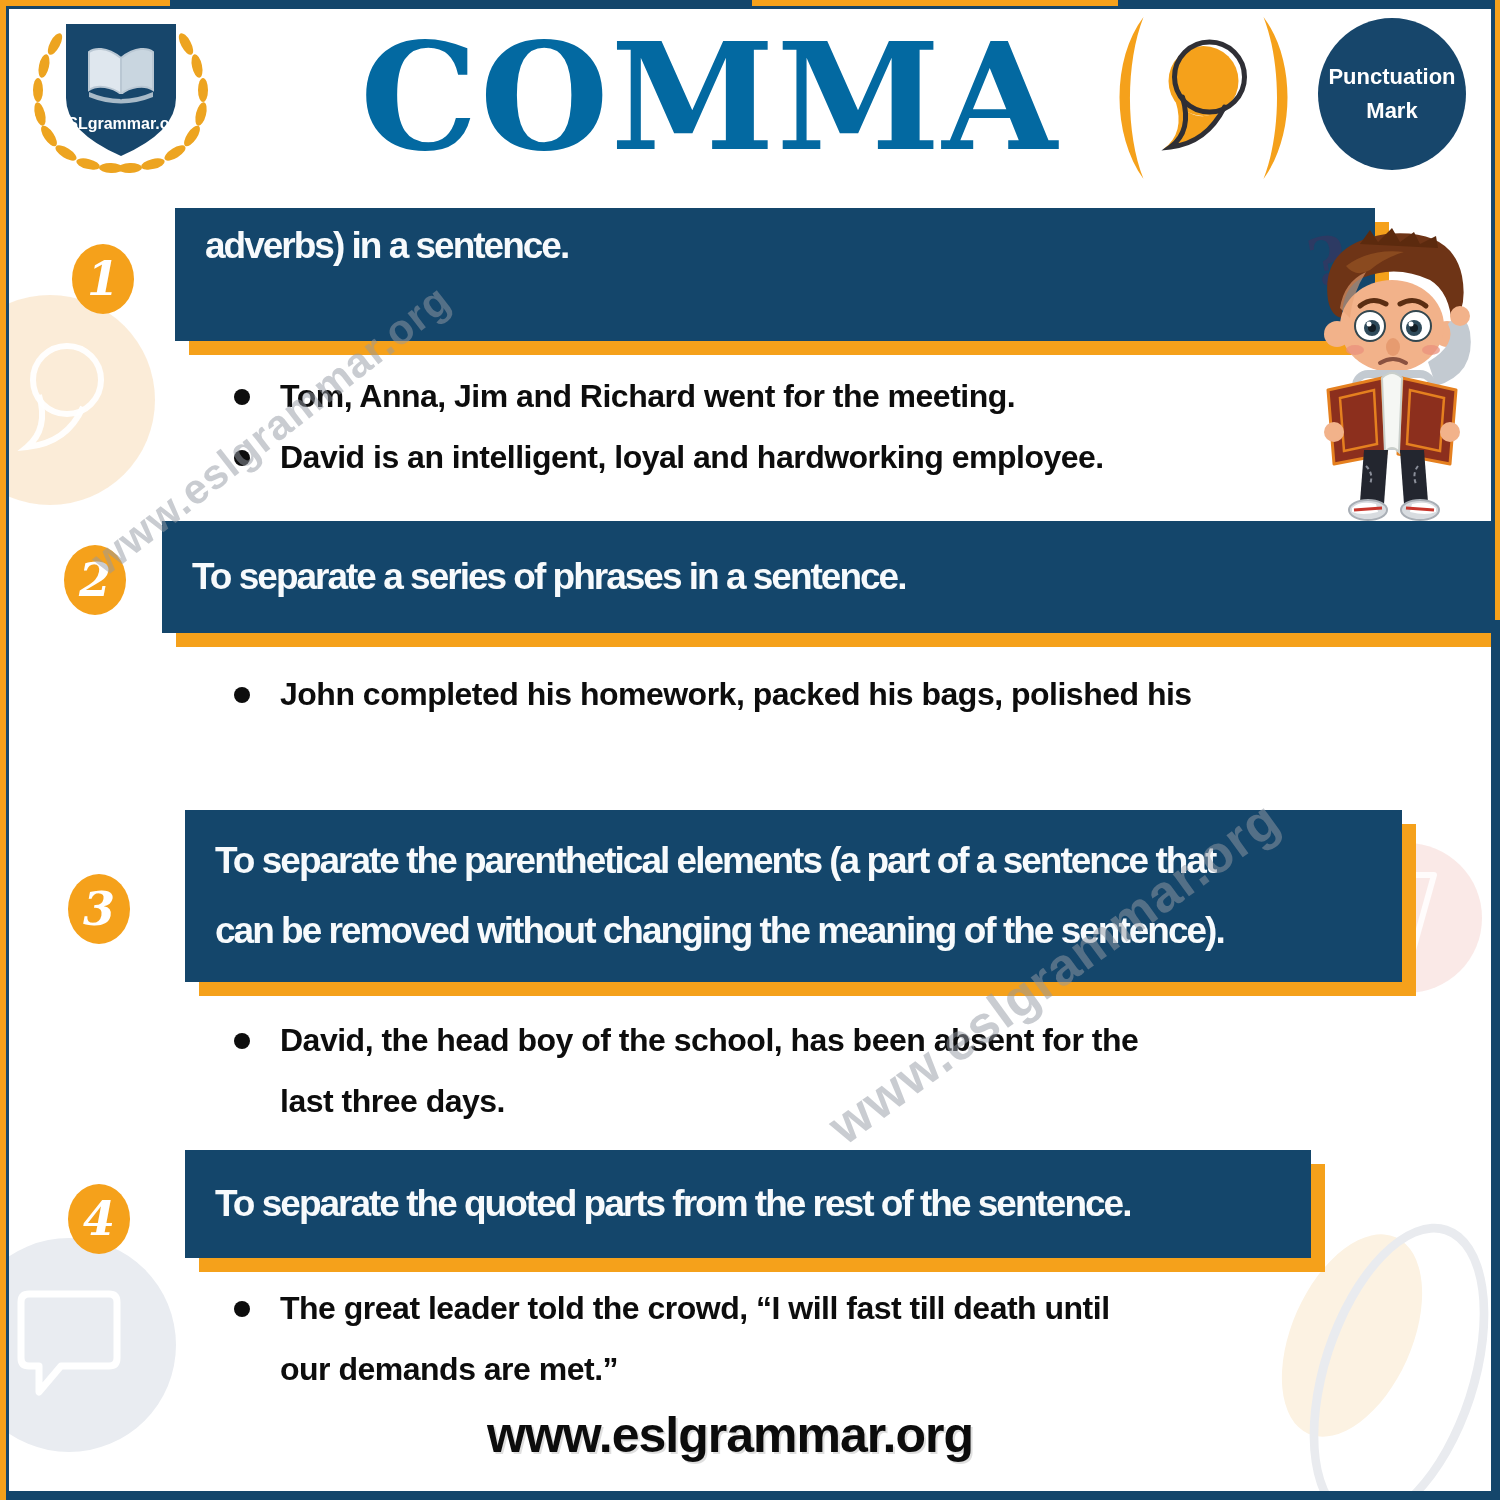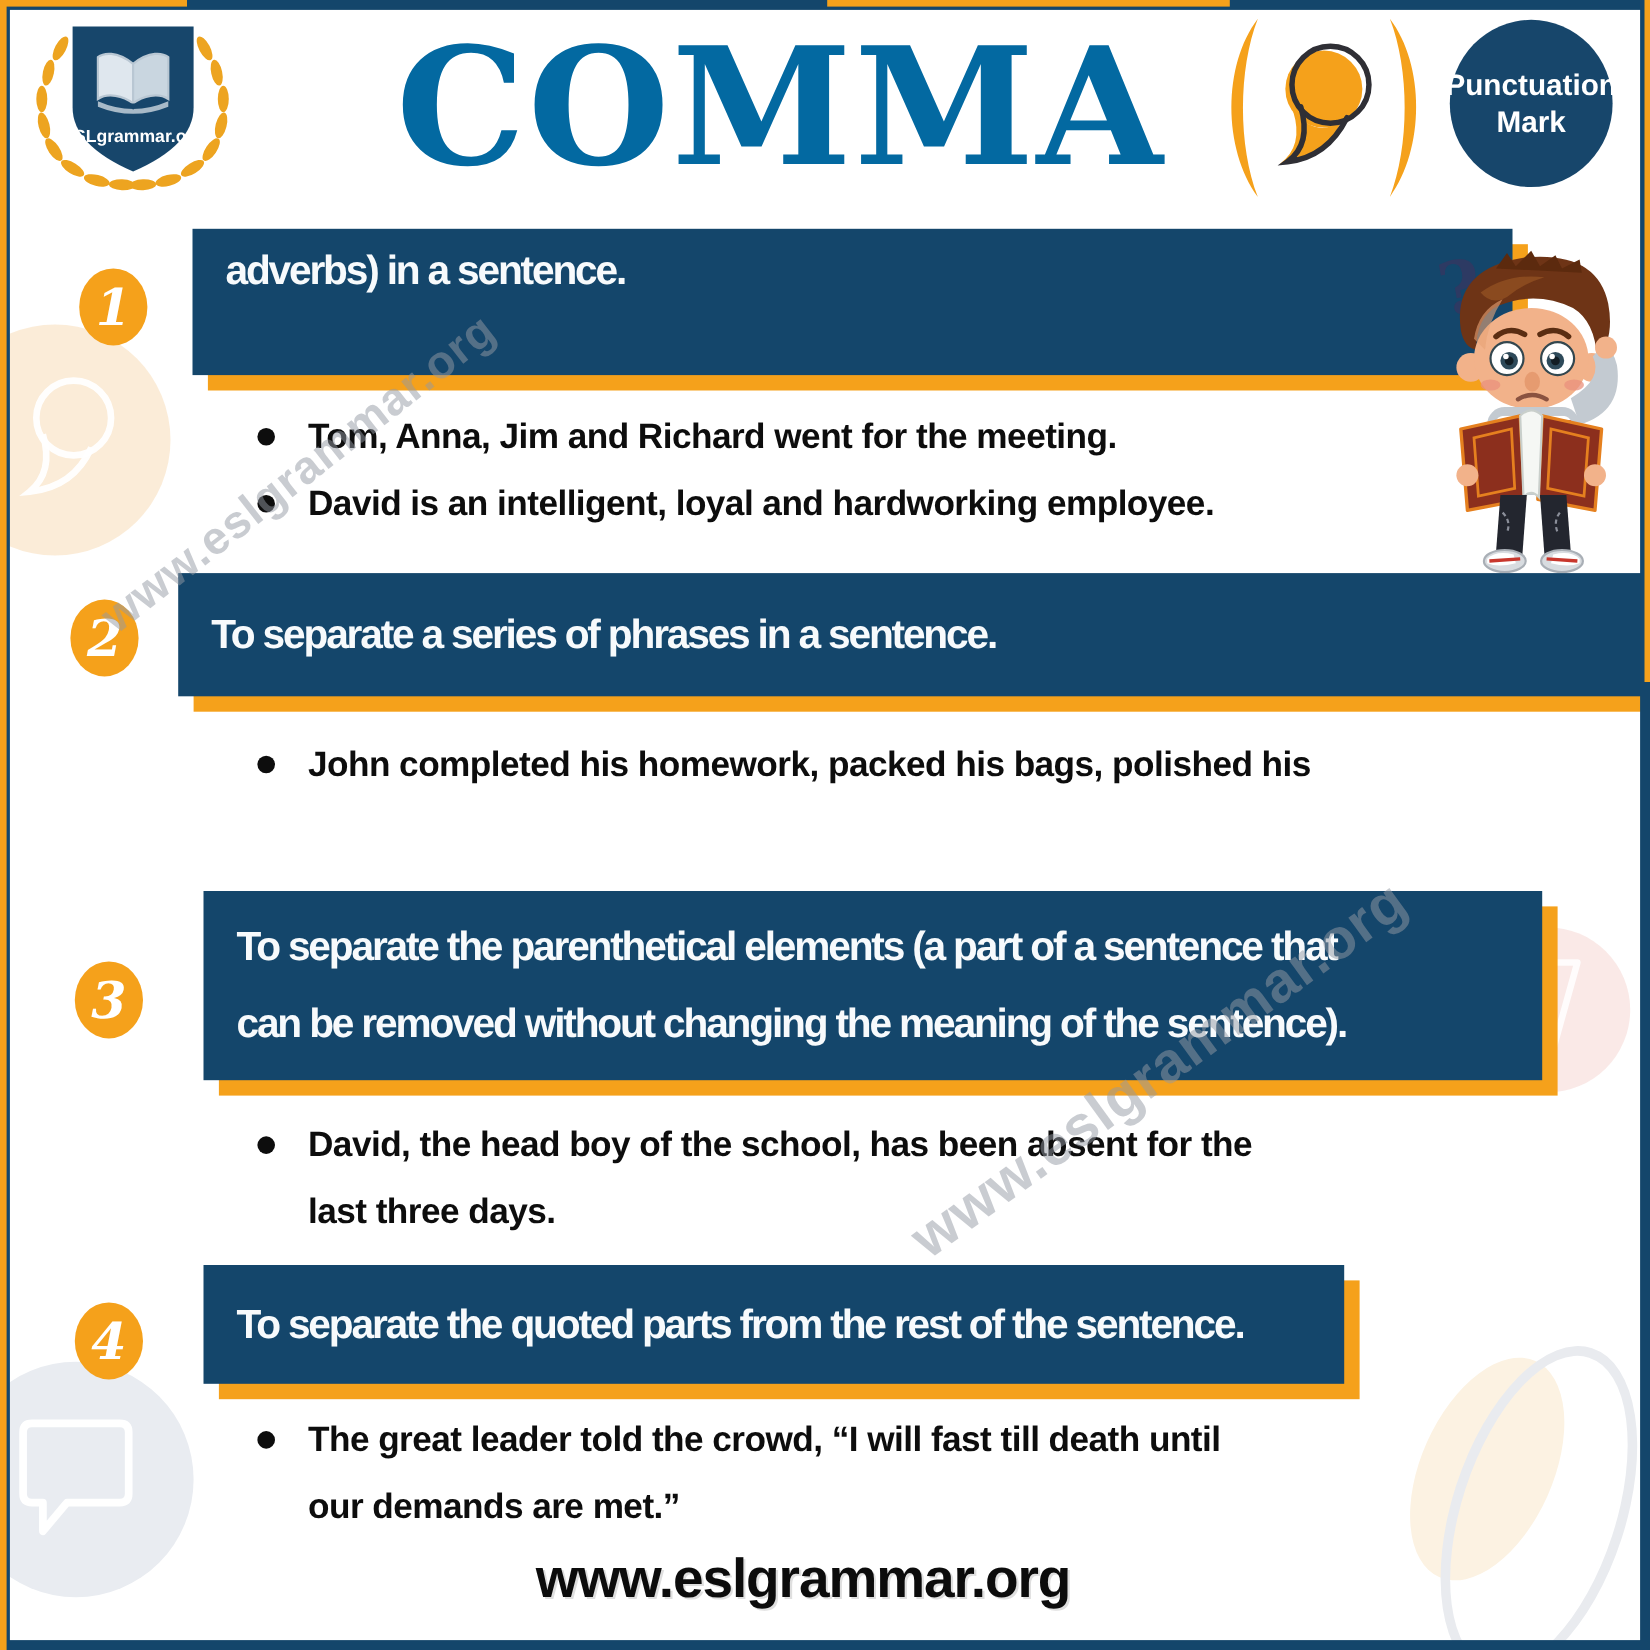--- a/index.html
+++ b/index.html
@@ -31,32 +31,32 @@
   .logo{position:absolute;left:28px;top:16px;width:185px;height:158px;z-index:10;}
 
   
   .title-row{position:absolute;left:360px;top:10px;height:175px;display:flex;align-items:center;z-index:10;}
   .title-word{font-family:"DejaVu Serif", serif;font-weight:bold;font-size:148px;line-height:165px;color:#0369a1;letter-spacing:2px;}
   .title-symbol{margin-left:42px;width:205px;height:170px;}
 
   
   .badge{position:absolute;left:1318px;top:18px;width:148px;height:152px;border-radius:50%;background:#17466B;z-index:10;
          display:flex;flex-direction:column;align-items:center;justify-content:center;color:#fff;font-weight:bold;
-         font-size:27px;line-height:34px;text-align:center;}
+         font-size:22px;line-height:34px;text-align:center;}
 
   
   .bar{position:absolute;background:#14466B;box-shadow:14px 14px 0 #F5A11B;z-index:5;color:#F7FAFC;}
   .bar .bar-line{padding-left:30px;font-weight:bold;font-size:37px;letter-spacing:-2px;white-space:nowrap;}
   .bar1{left:175px;top:208px;width:1200px;height:133px;padding-top:8px;box-sizing:content-box;}
   .bar1 .bar-line{line-height:59px;}
   .bar2{left:162px;top:521px;width:1335px;height:112px;}
   .bar2 .bar-line{line-height:112px;}
   .bar3{left:185px;top:810px;width:1217px;height:172px;padding-top:16px;box-sizing:content-box;}
   .bar3 .bar-line{line-height:70px;}
-  .bar4{left:185px;top:1150px;width:1037px;height:108px;}
+  .bar4{left:185px;top:1150px;width:1126px;height:108px;}
   .bar4 .bar-line{line-height:108px;}
   .bar1,.bar3{height:auto;}
   .bar1{height:125px;}
   .bar3{height:156px;}
 
   
   .num{position:absolute;width:62px;height:70px;border-radius:50%;background:#F5A11B;z-index:6;
        display:flex;align-items:center;justify-content:center;color:#fff;
        font-family:"DejaVu Serif", serif;font-style:italic;font-weight:bold;font-size:46px;}
   .num1{left:72px;top:244px;}

